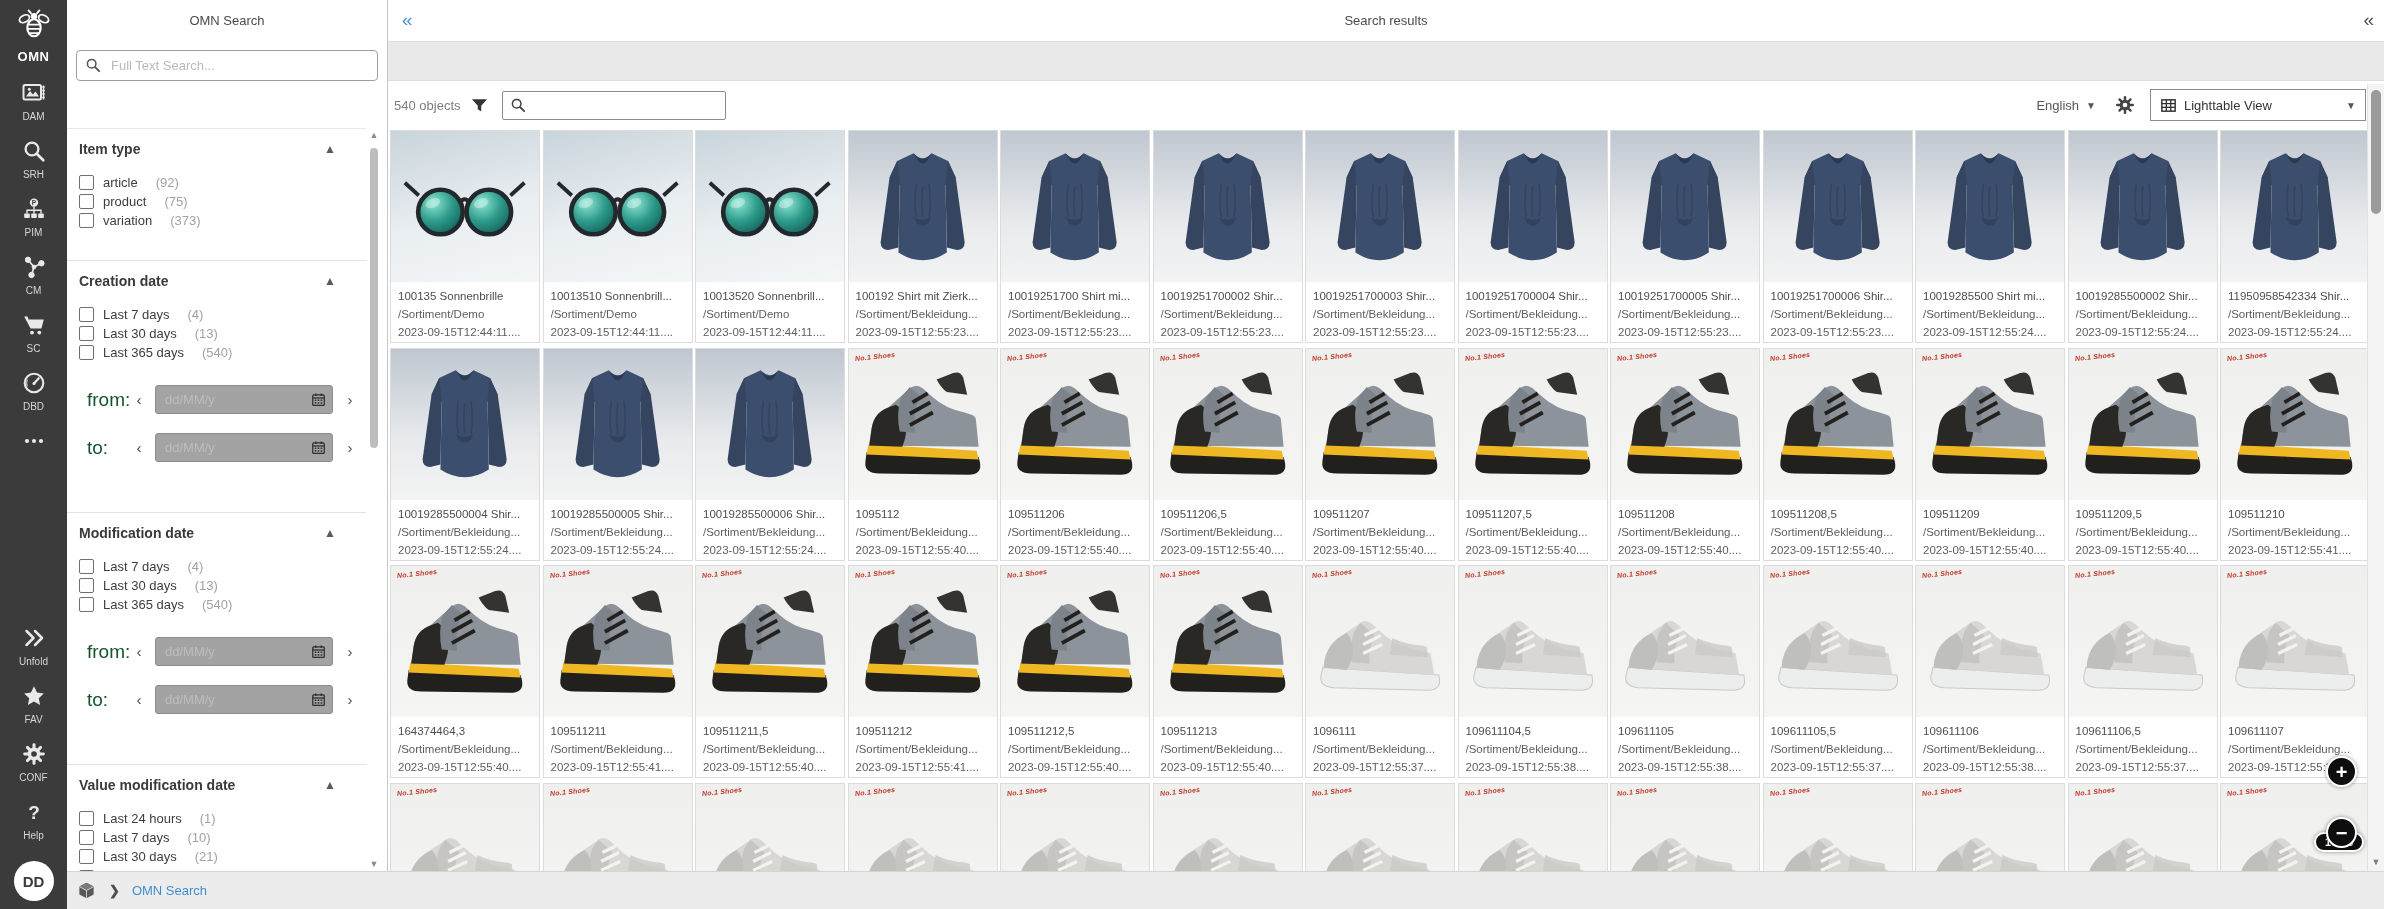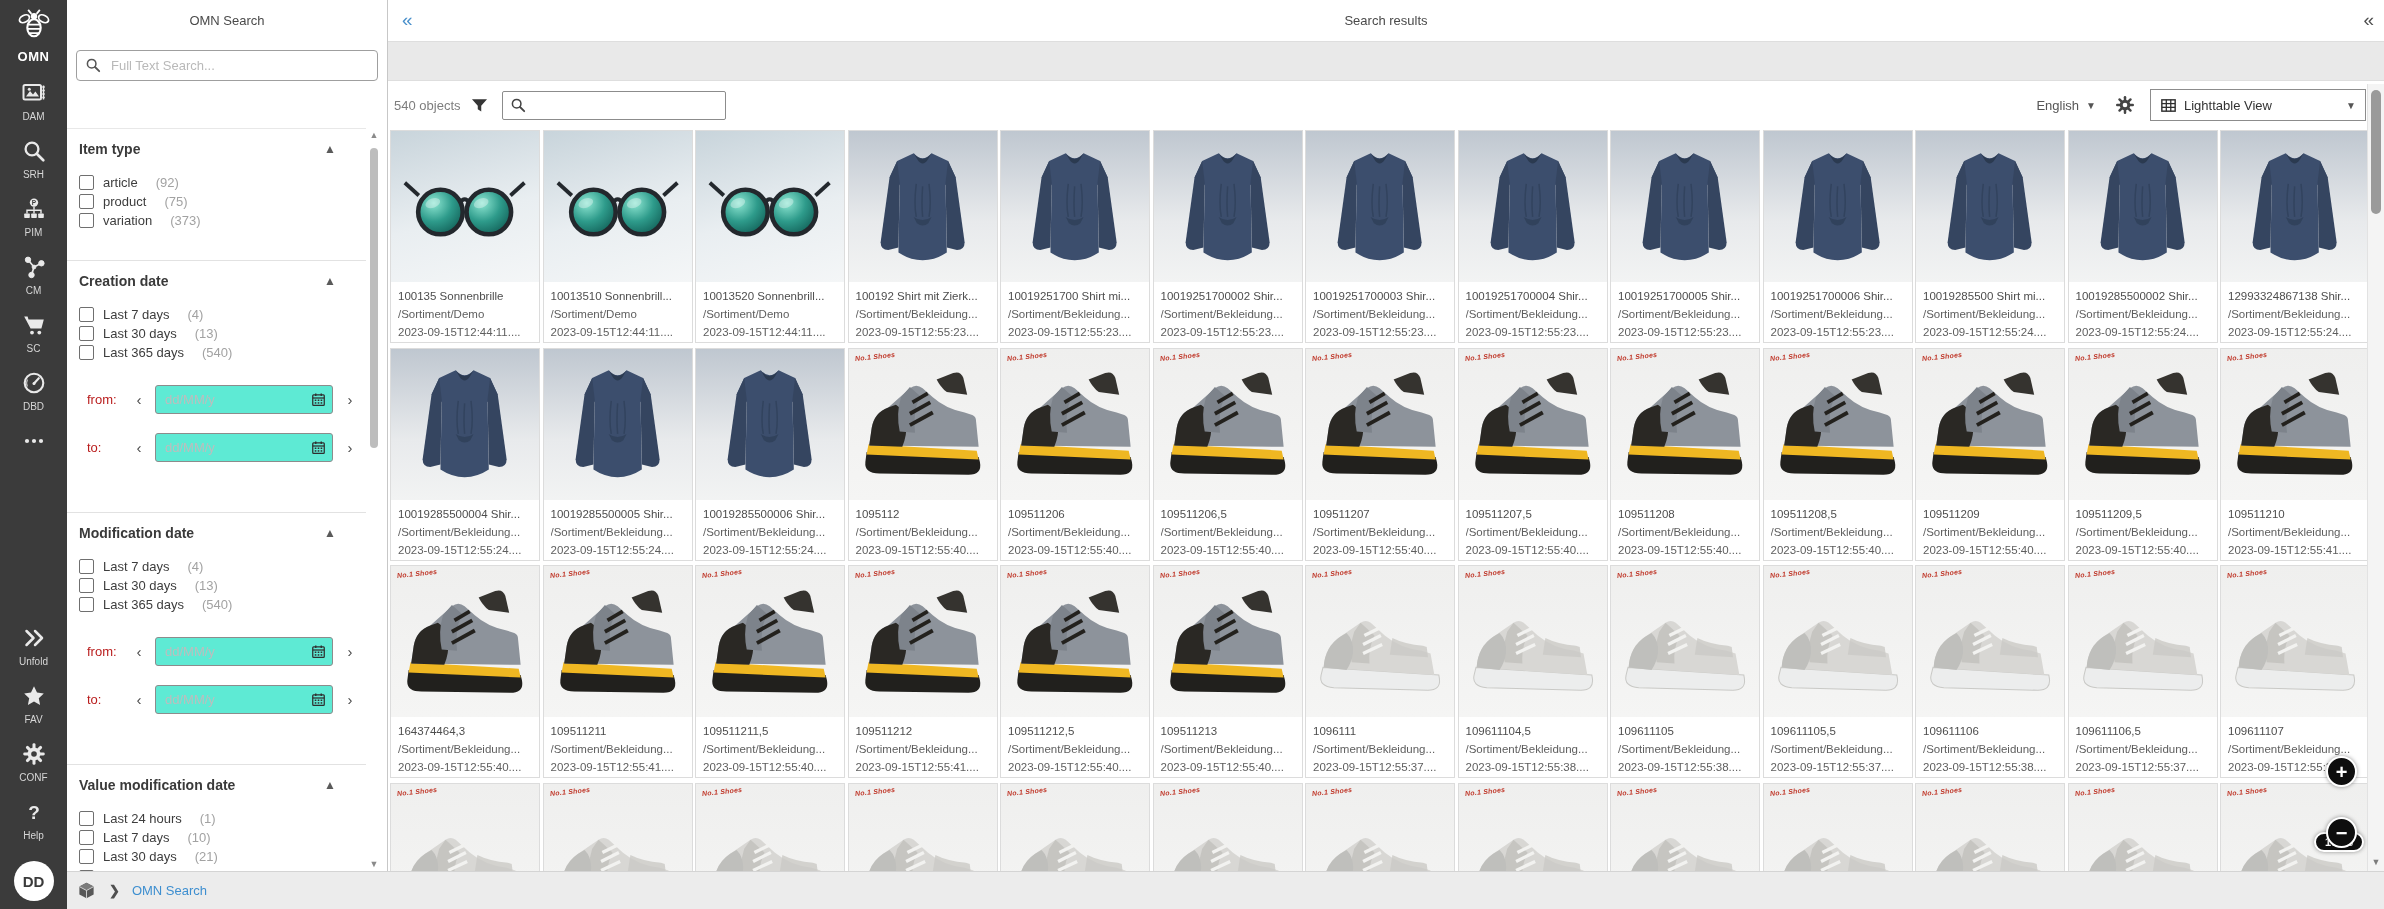--- a/index.html
+++ b/index.html
@@ -48,24 +48,24 @@
   .fsec-title{font-size:14px;font-weight:bold;color:#3a3a3a;}
   .fsec-chev{color:#5a5a5a;font-size:12px;}
   .fopts{margin-top:16px;padding-left:12px;}
   .fopt{display:flex;align-items:center;height:19px;cursor:pointer;}
   .cb{width:13px;height:13px;border:1px solid #6f6f6f;border-radius:2px;background:#fff;
         margin-right:9px;flex:0 0 auto;}
   .fopt-label{font-size:13px;color:#3d3d3d;}
   .fopt-count{font-size:13px;color:#a2a2a2;margin-left:18px;}
   .fdates{margin-top:24px;}
   .fdate-row{display:flex;align-items:center;padding-left:20px;height:27px;margin-bottom:21px;}
-  .fdate-label{width:44px;font-size:13px;color:#b91c1c;}
+  .fdate-label{width:44px;font-size:19px;color:#14532d;}
   .dchev{width:16px;color:#4a4a4a;font-size:15px;text-align:center;cursor:pointer;user-select:none;}
   .dinput{position:relative;width:176px;height:27px;border:1px solid #8c8c8c;border-radius:3px;
-        margin:0 9px 0 8px;background:#5eead4;display:flex;align-items:center;}
+        margin:0 9px 0 8px;background:#a3a3a3;display:flex;align-items:center;}
   .dinput input{border:none;outline:none;background:transparent;font-size:13px;width:130px;
         padding-left:9px;font-family:"Liberation Sans",sans-serif;color:#3f3f3f;}
   .dinput input::placeholder{color:#bdbdbd;}
   .dinput .icn{position:absolute;right:6px;width:15px;height:15px;color:#2e2e2e;cursor:pointer;}
   .clipped-cb{margin:4px 0 0 12px;}
   .sb-scroll{position:absolute;right:6px;top:130px;bottom:2px;width:14px;}
   .sb-scroll .arrow{position:absolute;left:0;width:14px;font-size:9px;color:#8a8a8a;text-align:center;}
   .sb-thumb{position:absolute;left:3px;width:8px;border-radius:4px;background:#bdbdbd;top:18px;height:300px;}
 
   
@@ -775,21 +775,21 @@
               <path d="M43,8 Q50,17 57,8 L54,13 Q50,19 46,13 Z" fill="#2b3a50"></path>
               <g stroke="#2f405a" stroke-width="1.2" fill="none" opacity=".75">
                 <path d="M45,32 q-2,16 0,26"></path>
                 <path d="M50,34 q-1,14 0,24"></path>
                 <path d="M55,32 q2,16 0,26"></path>
               </g>
               <path d="M43,58 q7,5 14,0 l-2.5,5 q-4.5,3.5 -9,0 Z" fill="#31425c"></path>
             </svg>
           </figure>
           <div class="card-txt">
-            <div class="card-line t1">12993324867138 Shir...</div>
+            <div class="card-line t1">11950958542334 Shir...</div>
             <div class="card-line">/Sortiment/Bekleidung...</div>
             <div class="card-line">2023-09-15T12:55:24....</div>
           </div>
         </article>
         <article class="card">
           <figure class="card-img bg-shirt" style="margin:0">
             <svg class="product" viewBox="0 0 100 100" style="height:95%">
               <path d="M30,14 L43,8 Q50,16 57,8 L70,14 L76,27 L68,33 L69,86 Q60,92 50,92 Q40,92 31,86 L32,33 L24,27 Z" fill="#3c4e6d"></path>
               <path d="M30,14 L24,27 L17,78 Q17,84 23,84 L31,82 L32,31 Z" fill="#354560"></path>
               <path d="M70,14 L76,27 L83,78 Q83,84 77,84 L69,82 L68,31 Z" fill="#354560"></path>

